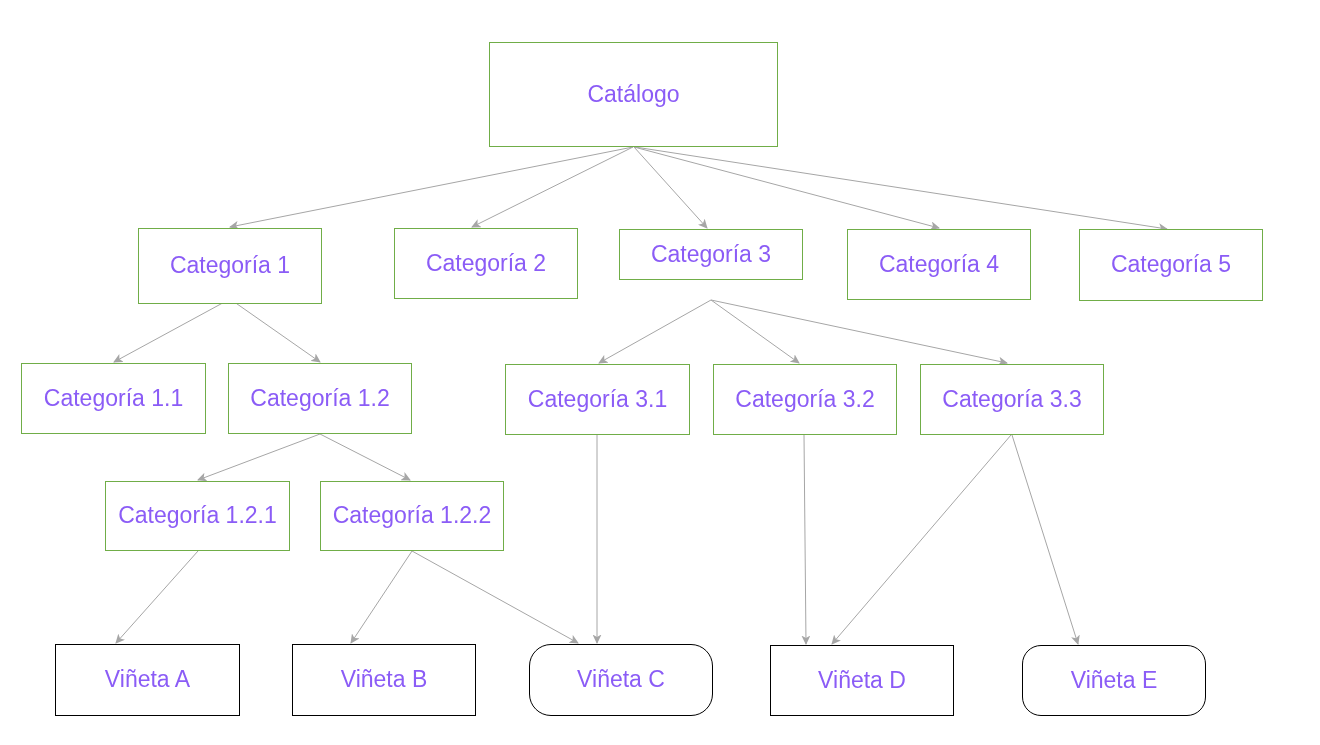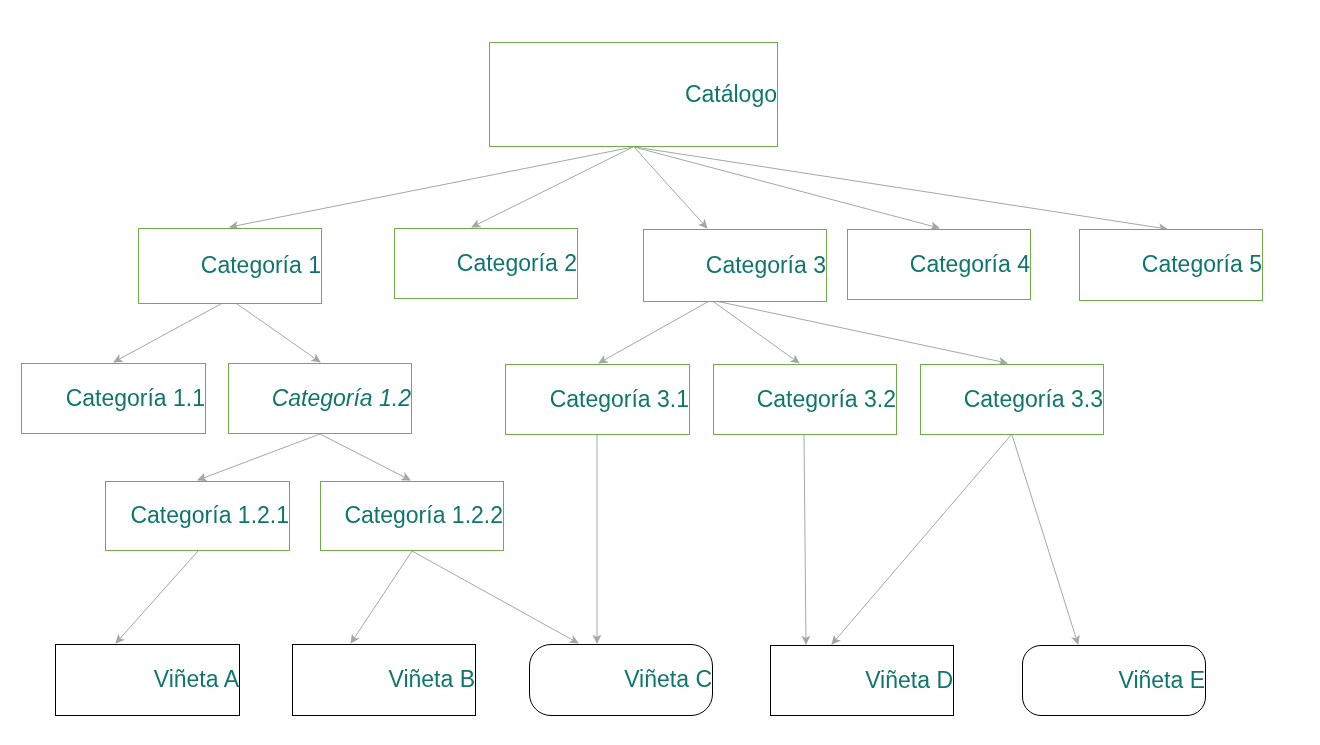--- a/index.html
+++ b/index.html
@@ -14,24 +14,24 @@
     background: #ffffff;
     font-family: "Liberation Sans", sans-serif;
     overflow: hidden;
   }
   .node {
     position: absolute;
     box-sizing: border-box;
     background: #ffffff;
     display: flex;
     align-items: center;
-    justify-content: flex-end;
+    justify-content: center;
     font-size: 23px;
     line-height: 1.2;
-    color: #0f766e;
+    color: #8b5cf6;
     white-space: nowrap;
   }
   .node.category { border: 1px solid #70AD47; }
   .node.leaf     { border: 1.5px solid #000000; margin-left: 34px; }
   #edge-layer {
     position: absolute;
     left: 0;
     top: 0;
     pointer-events: none;
   }
@@ -68,33 +68,33 @@
     </svg>
 <div class="node category" style="left: 489px; top: 42px; width: 289px; height: 105px;">
       <span>Catálogo</span>
     </div>
     <div class="node category" style="left: 138px; top: 228px; width: 184px; height: 76px;">
       <span>Categoría 1</span>
     </div>
     <div class="node category" style="left: 394px; top: 228px; width: 184px; height: 71px;">
       <span>Categoría 2</span>
     </div>
-    <div class="node category" style="left: 619px; top: 229px; width: 184px; height: 73px; margin-left: 24px;">
+    <div class="node category" style="left: 619px; top: 229px; width: 184px; height: 51px;">
       <span>Categoría 3</span>
     </div>
     <div class="node category" style="left: 847px; top: 229px; width: 184px; height: 71px;">
       <span>Categoría 4</span>
     </div>
     <div class="node category" style="left: 1079px; top: 229px; width: 184px; height: 72px;">
       <span>Categoría 5</span>
     </div>
     <div class="node category" style="left: 21px; top: 363px; width: 185px; height: 71px;">
       <span>Categoría 1.1</span>
     </div>
-    <div class="node category" style="left: 228px; top: 363px; width: 184px; height: 71px; font-style: italic;">
+    <div class="node category" style="left: 228px; top: 363px; width: 184px; height: 71px;">
       <span>Categoría 1.2</span>
     </div>
     <div class="node category" style="left: 505px; top: 364px; width: 185px; height: 71px;">
       <span>Categoría 3.1</span>
     </div>
     <div class="node category" style="left: 713px; top: 364px; width: 184px; height: 71px;">
       <span>Categoría 3.2</span>
     </div>
     <div class="node category" style="left: 920px; top: 364px; width: 184px; height: 71px;">
       <span>Categoría 3.3</span>

